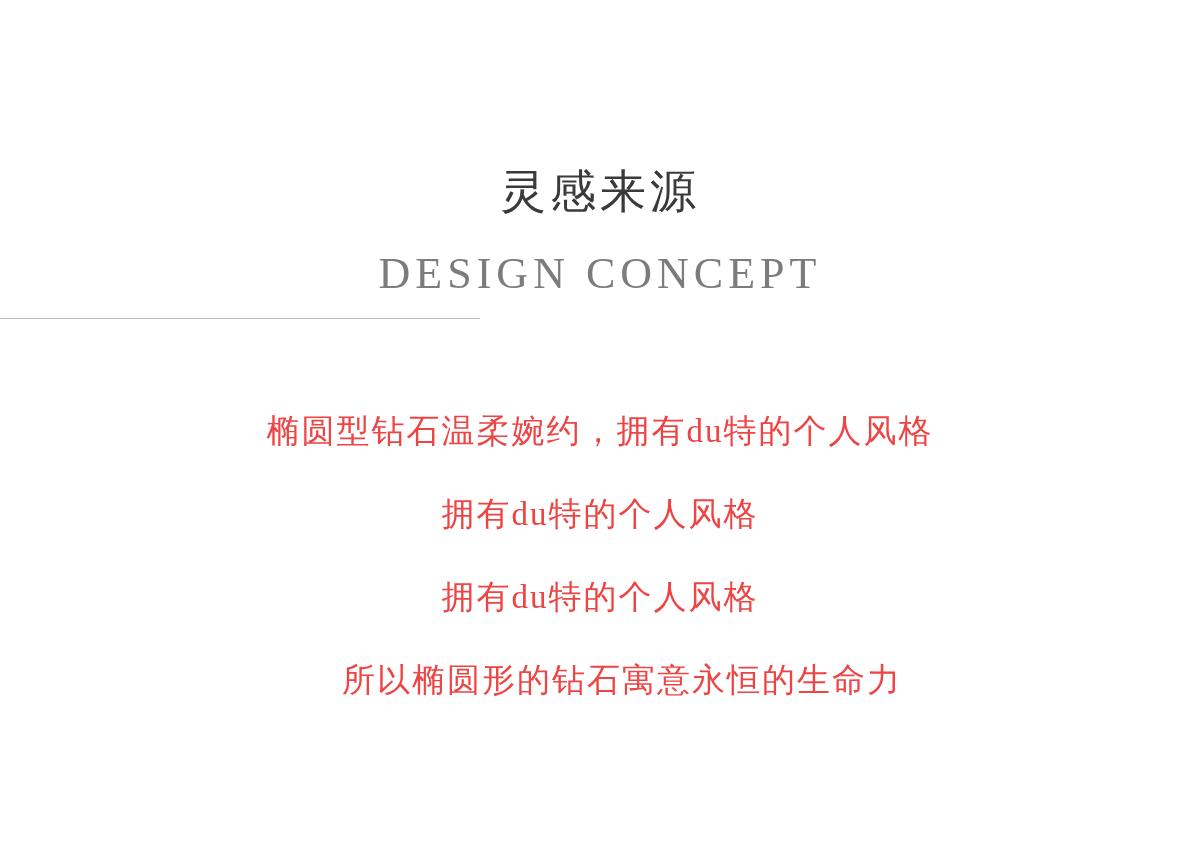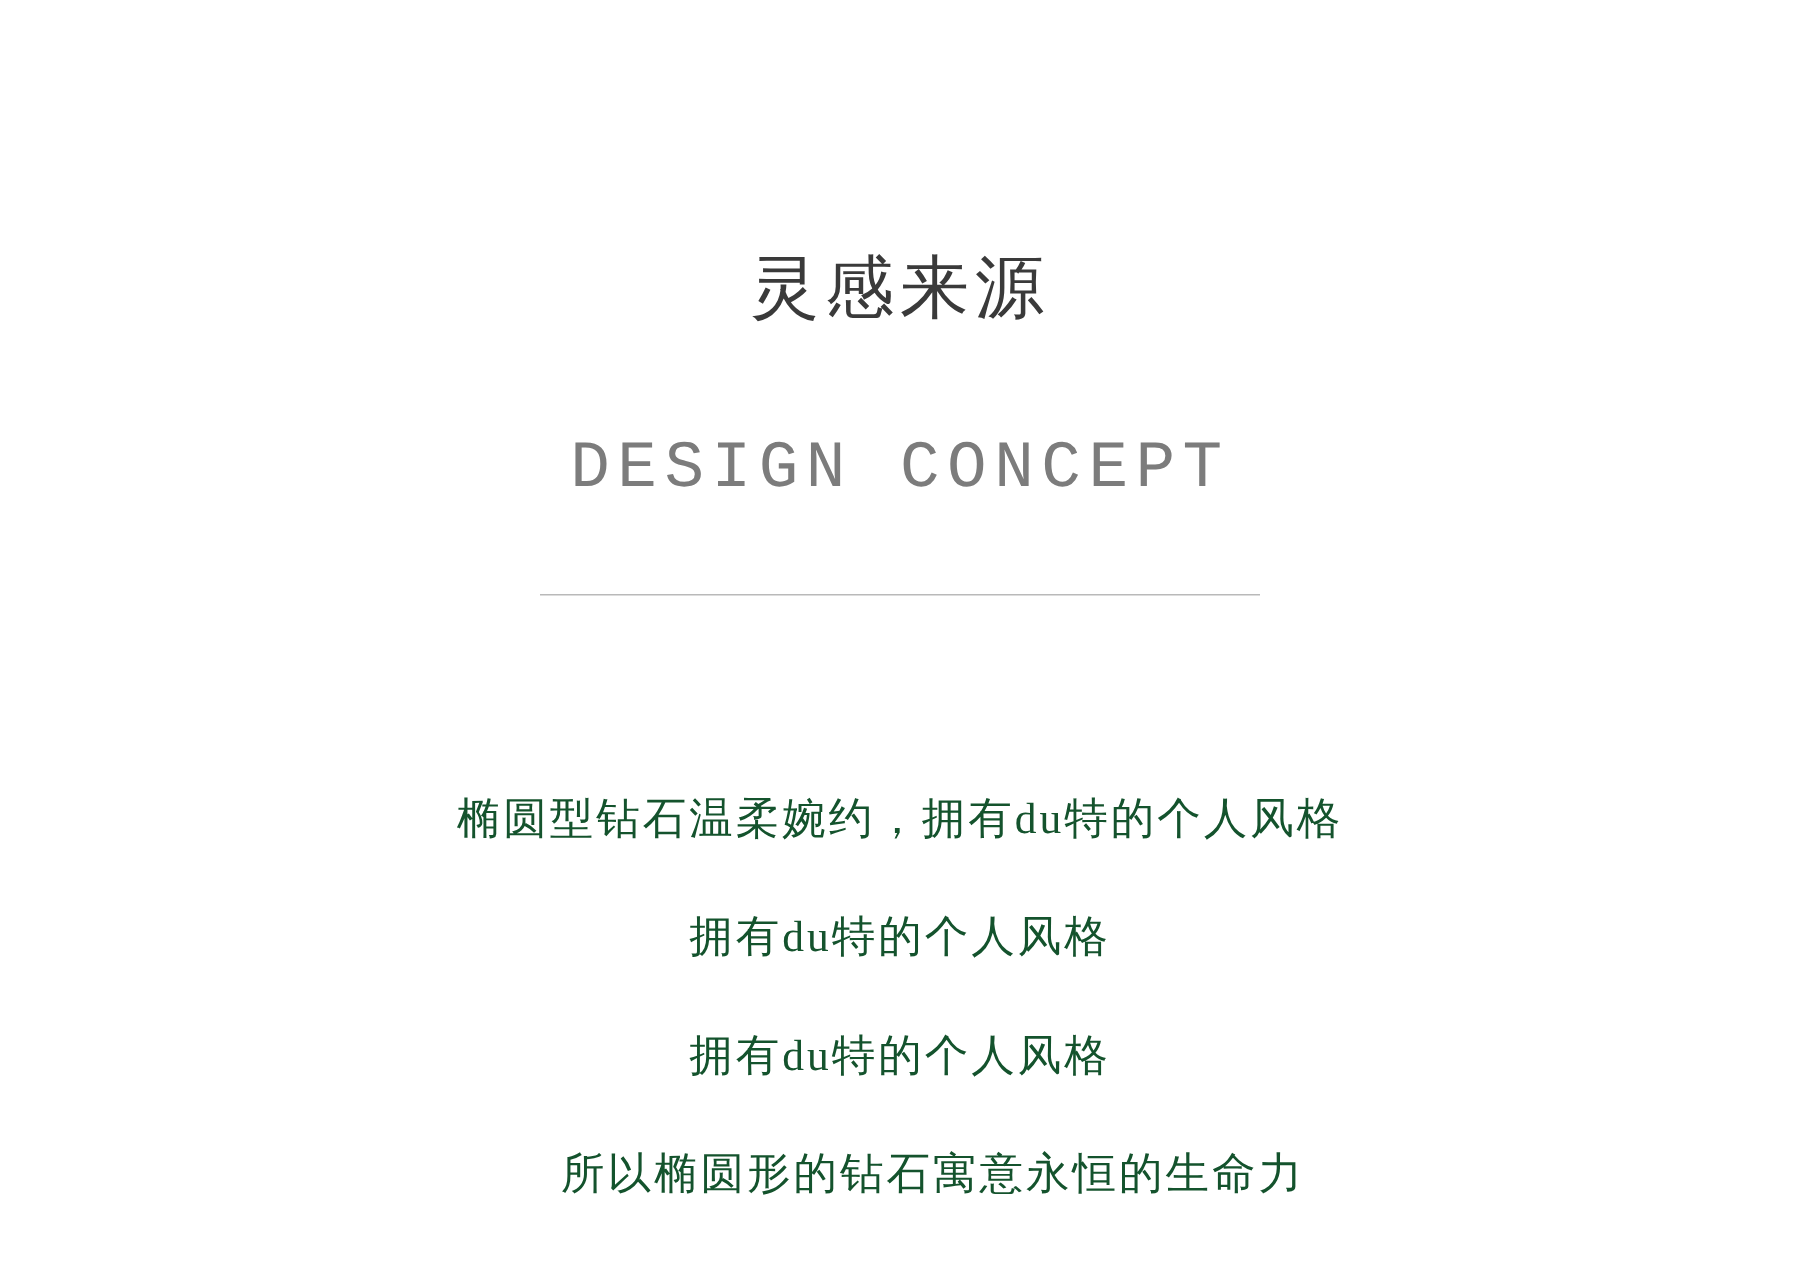--- a/index.html
+++ b/index.html
@@ -13,60 +13,58 @@
     font-family: "Liberation Sans", sans-serif;
     overflow: hidden;
   }
   .page {
     position: relative;
     width: 1200px;
     height: 850px;
     box-sizing: border-box;
     display: flex;
     flex-direction: column;
-    align-items: center;
-    gap: 39px;
   }
   .title-cn {
     margin-top: 168px;
     font-family: "Liberation Sans", sans-serif;
     font-size: 46px;
     font-weight: 400;
     letter-spacing: 4px;
     color: #3a3a3a;
     line-height: 1;
     text-align: center;
   }
   .title-en {
     margin-top: 38px;
-    font-family: Liberation Mono, monospace;
+    font-family: Liberation Serif, serif;
     font-size: 44px;
     font-weight: 400;
     letter-spacing: 5px;
     color: #7c7c7c;
     line-height: 1;
     text-align: center;
   }
   .divider {
     margin-top: 22px;
     width: 480px;
     height: 1px;
     background: #b9b9b9;
   }
   .body-block {
     margin-top: 96px;
     width: 100%;
     text-align: center;
   }
   .body-line {
     font-family: "Liberation Serif", serif;
-    font-size: 29px;
+    font-size: 33px;
     font-weight: 400;
     letter-spacing: 2px;
-    color: #14532d;
+    color: #ef4444;
     line-height: 1;
     margin-bottom: 50px;
     text-align: center;
   }
   .body-line:last-child {
     margin-bottom: 0;
     padding-left: 44px;
   }
 </style>
 </head>

